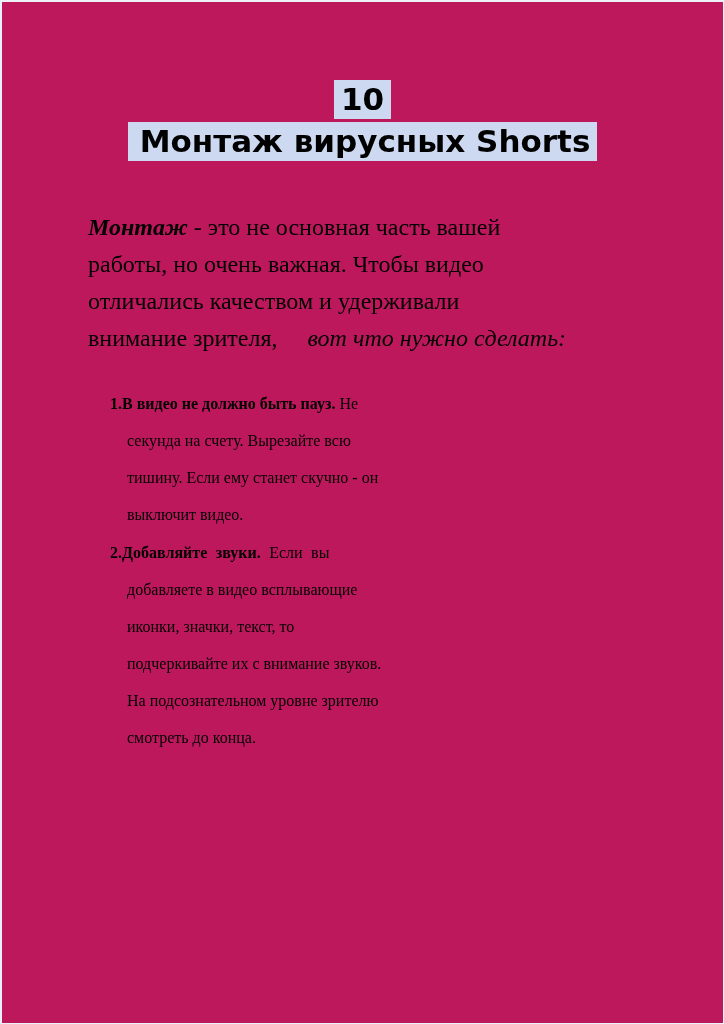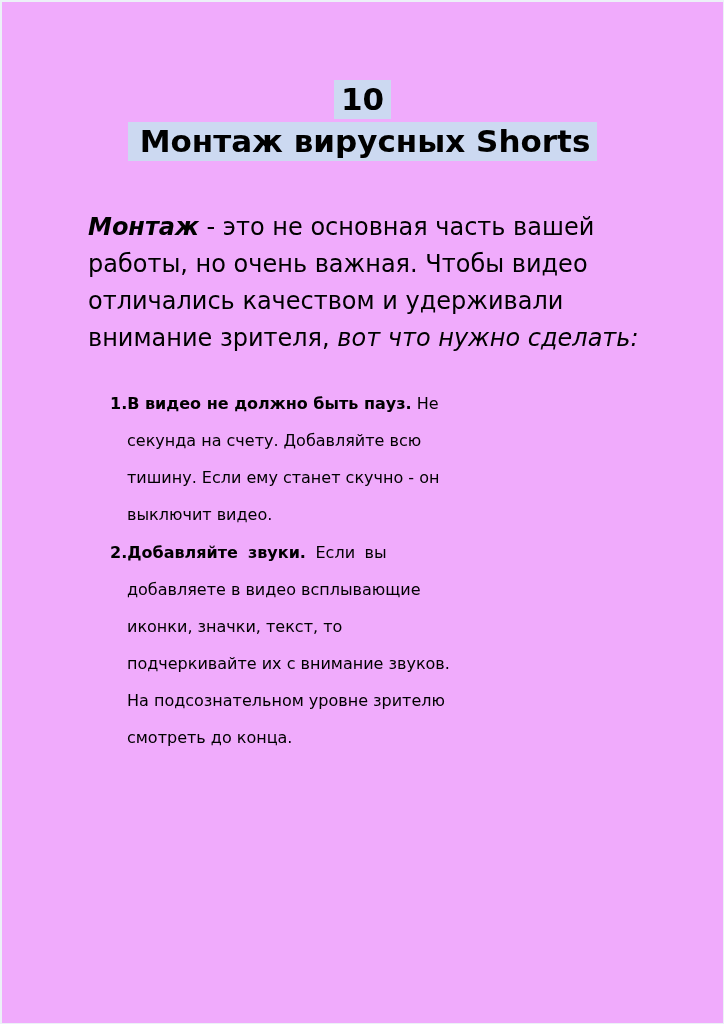--- a/index.html
+++ b/index.html
@@ -5,21 +5,21 @@
   html, body {
     margin: 0;
     padding: 0;
     background: #ffffff;
   }
   .page {
     position: relative;
     width: 724px;
     height: 1024px;
     box-sizing: border-box;
-    background: #f0abfc;
+    background: #be185d;
     border: 2px solid #ecf1f7;
     border-right-width: 1px;
     border-bottom-width: 1px;
     padding: 76px 86px 0 86px;
     font-family: "DejaVu Sans", "Liberation Sans", sans-serif;
     color: #000000;
     overflow: hidden;
   }
   .heading {
     text-align: center;
@@ -28,23 +28,23 @@
     line-height: 42px;
   }
   .heading .hl {
     padding: 1px 7px 2px 7px;
   }
   .intro {
     margin-top: 47px;
     font-size: 24px;
     line-height: 37px;
   }
-  .line { white-space: nowrap; }
+  .line { white-space: nowrap; font-family: Liberation Serif, serif; }
   .bi { font-weight: bold; font-style: italic; }
-  .it { font-style: italic; }
+  .it { font-style: italic; margin-left: 24px; }
   .bd { font-weight: bold; }
   .list-item {
     font-size: 16px;
     line-height: 37px;
   }
   .list-item .first { margin-left: 22px; }
   .list-item .cont  { margin-left: 39px; }
   .item1 { margin-top: 28px; }
   .item2 { margin-top: 1px; }
   .wide { word-spacing: 0.28em; }
@@ -63,21 +63,21 @@
     <div class="line"><span class="bi">Монтаж</span><span> - это не основная часть вашей</span></div>
     <div class="line">работы, но очень важная. Чтобы видео</div>
     <div class="line">отличались качеством и удерживали</div>
     <div class="line"><span>внимание зрителя, </span><span class="it">вот что нужно сделать:</span></div>
   </div>
 
   <div class="list">
 
     <div class="list-item item1">
       <div class="line first"><span class="bd">1.</span><span class="bd">В видео не должно быть пауз.</span><span> Не</span></div>
-      <div class="line cont">секунда на счету. Добавляйте всю</div>
+      <div class="line cont">секунда на счету. Вырезайте всю</div>
       <div class="line cont">тишину. Если ему станет скучно - он</div>
       <div class="line cont">выключит видео.</div>
     </div>
 
     <div class="list-item item2">
       <div class="line first wide"><span class="bd">2.</span><span class="bd">Добавляйте звуки.</span><span> Если вы</span></div>
       <div class="line cont">добавляете в видео всплывающие</div>
       <div class="line cont">иконки, значки, текст, то</div>
       <div class="line cont">подчеркивайте их с внимание звуков.</div>
       <div class="line cont">На подсознательном уровне зрителю</div>

